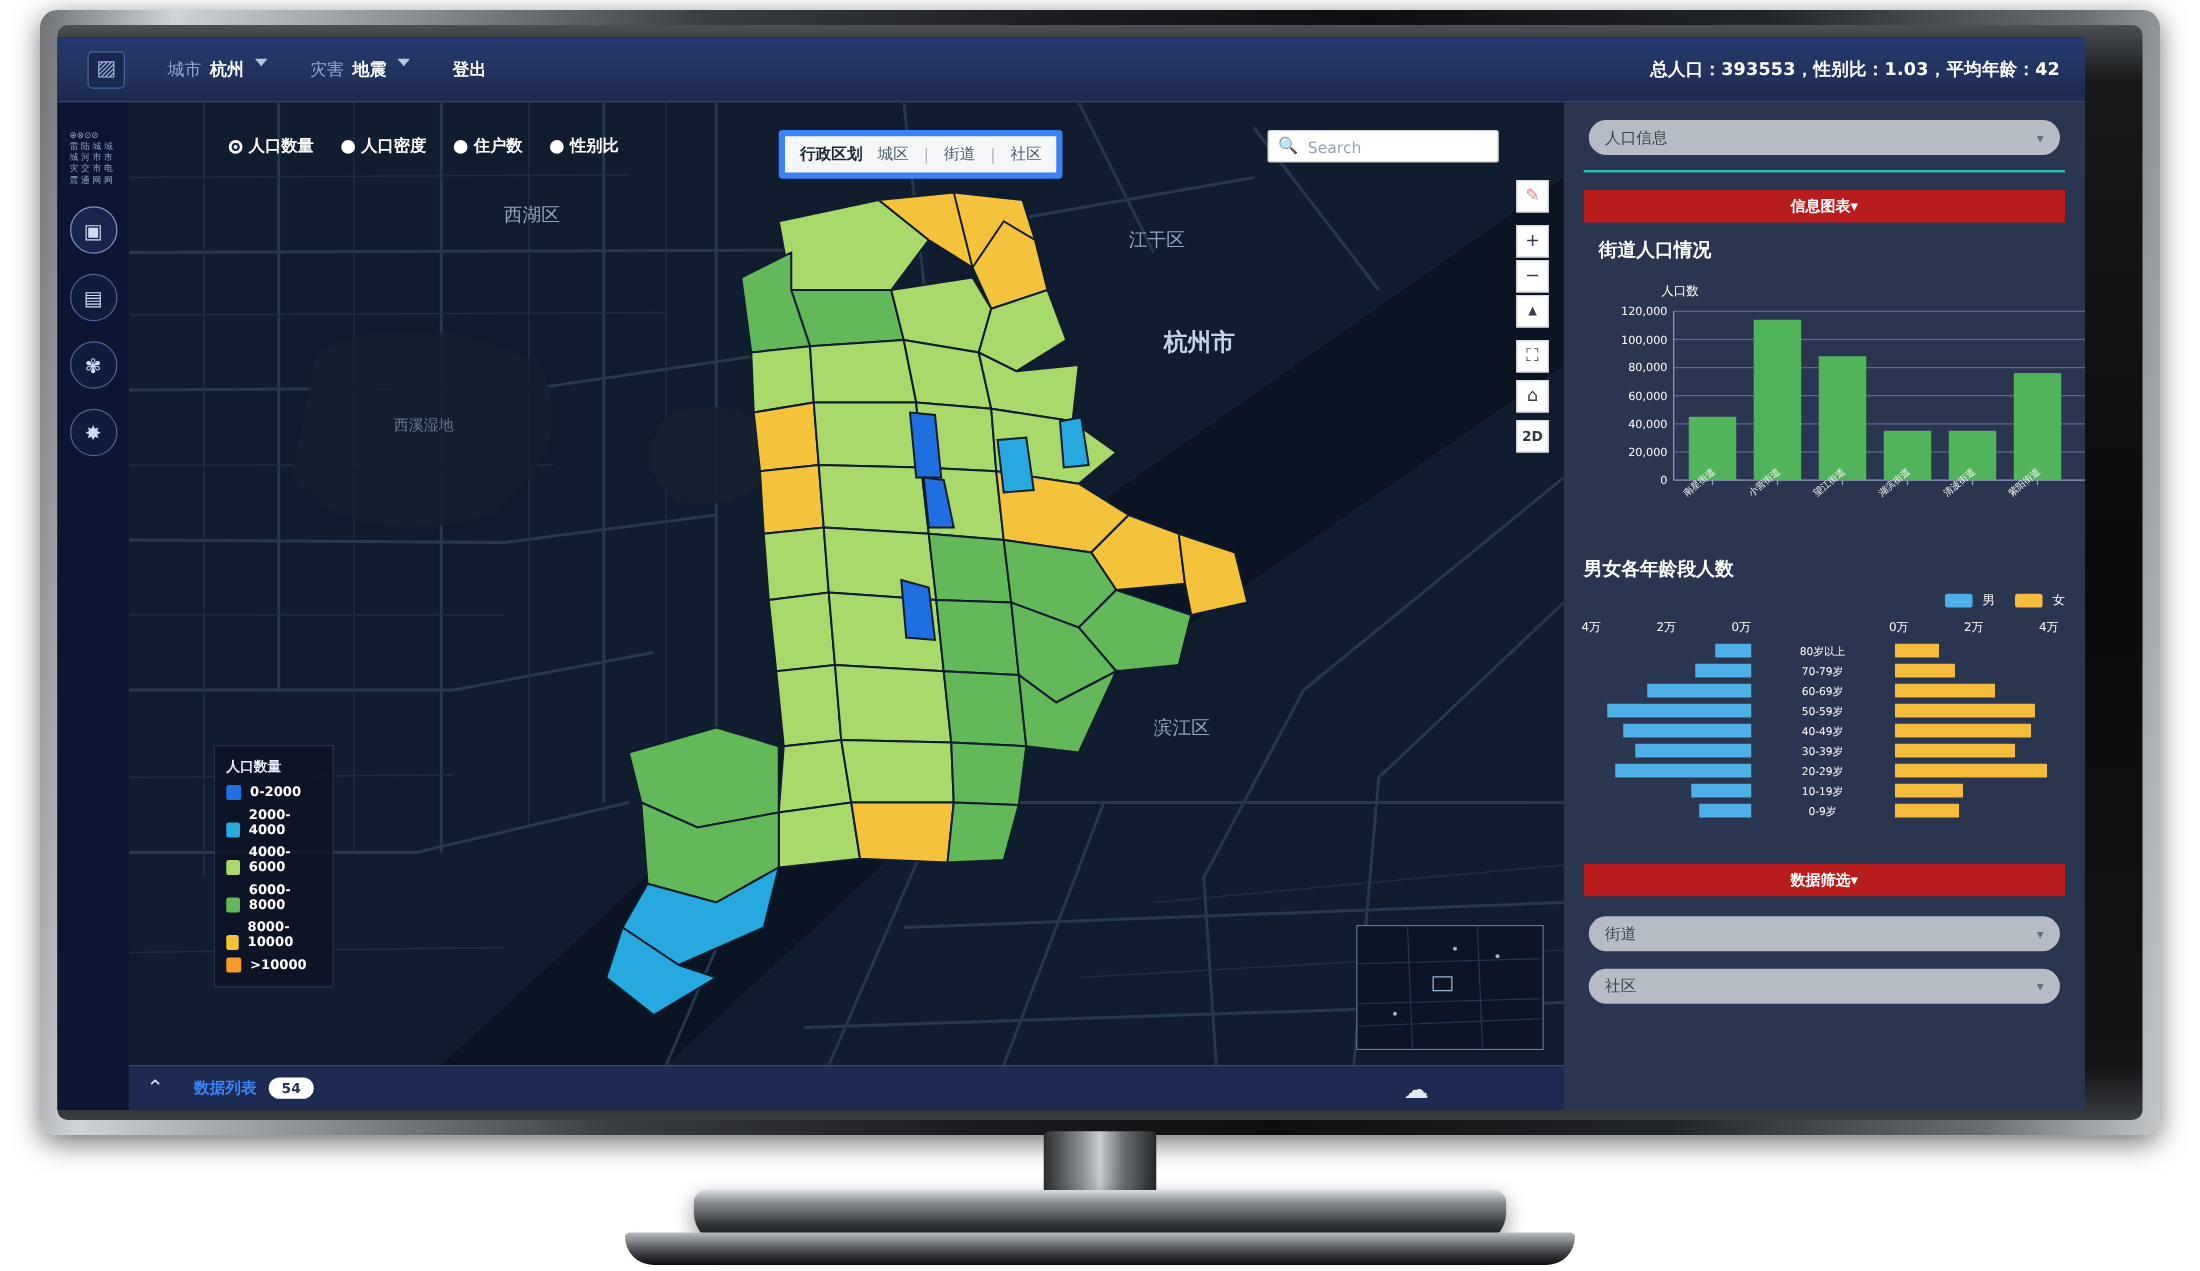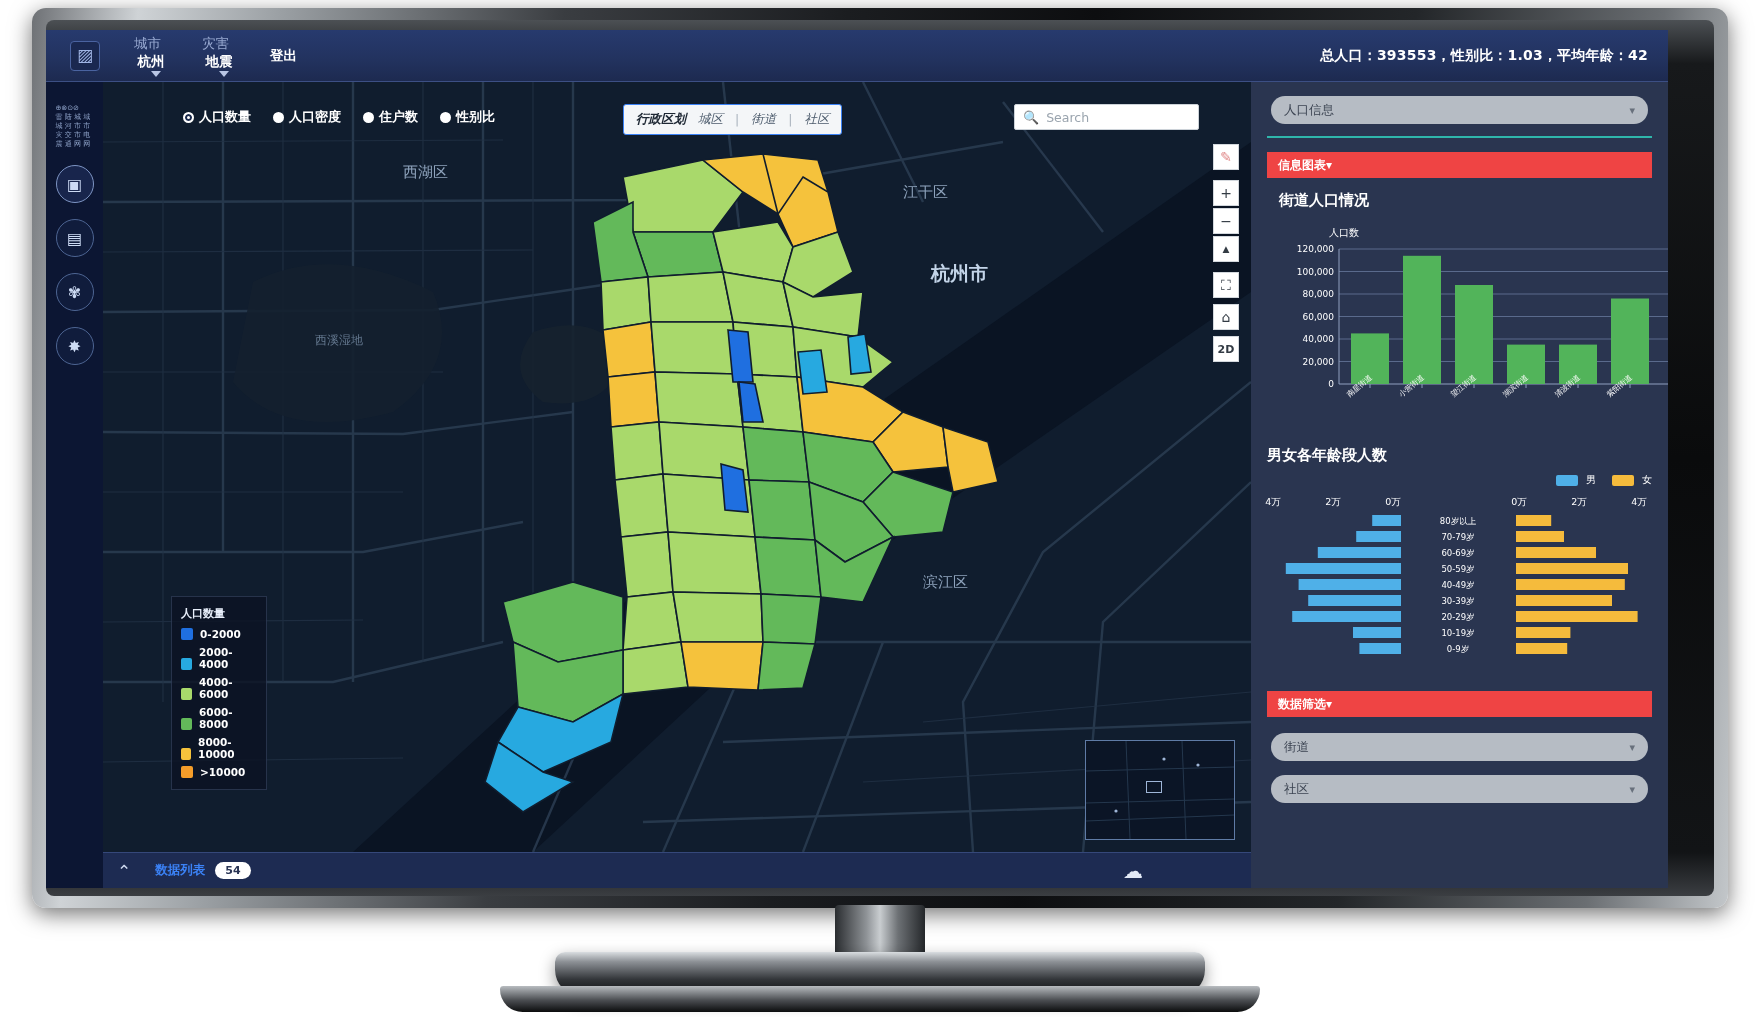--- a/index.html
+++ b/index.html
@@ -52,21 +52,21 @@
     background:linear-gradient(180deg,#273a6e 0%,#22325e 60%,#1d2a50 100%);
     border-bottom:1px solid #3c4f84;
     display:flex; align-items:center;
   }
   .brand-logo {
     width:30px; height:30px; margin-left:24px; border-radius:4px;
     background:#1a2850; border:1px solid #4a63a0;
     display:flex; align-items:center; justify-content:center;
     color:#9fb4e4; font-size:17px; line-height:1;
   }
-  .menu-group { display:flex; align-items:center; margin-left:34px; color:#b9c6e6; font-size:13.5px;flex-direction:column; }
+  .menu-group { display:flex; align-items:flex-start; margin-left:34px; color:#b9c6e6; font-size:13.5px; }
   .menu-label { color:#97a8d0; margin-right:7px; }
   .menu-value { color:#ffffff; font-weight:bold; }
   .caret-down {
     margin-left:9px; width:0; height:0;
     border-left:5px solid transparent; border-right:5px solid transparent;
     border-top:6px solid #b8c5e4;
   }
   .menu-link { margin-left:34px; color:#ffffff; font-size:13.5px; font-weight:bold; }
   #header-stats {
     position:absolute; right:20px; top:17px;
@@ -104,23 +104,23 @@
   }
   .radio-item { display:flex; align-items:center; color:#ffffff; font-size:13px; font-weight:bold; }
   .radio-dot {
     width:11px; height:11px; border-radius:50%; border:2px solid #ffffff;
     margin-right:5px; background:transparent;
   }
   .radio-item.on .radio-dot { background:#ffffff; box-shadow:inset 0 0 0 2px #1b2a4d; }
   
   #division {
     position:absolute; left:520px; top:22px; z-index:6;
-    background:#f4f6f8; border:1px solid #3b82f6; border-radius:3px;
+    background:#f4f6f8; border:5px solid #3b82f6; border-radius:3px;
     padding:6px 12px; display:flex; align-items:center; gap:12px;
-    font-size:12.5px; color:#2a3645;font-style:italic;
+    font-size:12.5px; color:#2a3645;
   }
   #division .dv-title { font-weight:bold; color:#1d2733; }
   .dv-opt { color:#4b5a6b; }
   .dv-sep { color:#aab3bd; }
   
   #search-box {
     position:absolute; right:52px; top:22px; width:185px; height:26px; z-index:6;
     background:#ffffff; border:1px solid #ccd2d8; border-radius:2px;
     display:flex; align-items:center; padding:0 8px;
   }
@@ -174,22 +174,22 @@
   }
   .pill {
     height:28px; border-radius:14px; background:#b6bcc4;
     display:flex; align-items:center; justify-content:space-between;
     padding:0 13px; color:#3c4452; font-size:12.5px;
   }
   .pill .chev { color:#68707c; font-size:11px; }
   #panel-top { padding:14px 20px 12px; }
   .teal-rule { height:2px; background:#2fb6ab; margin:0 16px; }
   .sec-head {
-    margin:14px 16px 0; height:26px; background:#ef4444; color:#ffffff;
-    display:flex; align-items:center; justify-content:flex-start;
+    margin:14px 16px 0; height:26px; background:#b91c1c; color:#ffffff;
+    display:flex; align-items:center; justify-content:center;
     padding:0 11px; font-size:12px; font-weight:bold;
   }
   .chart-title { margin:13px 0 0 28px; color:#ffffff; font-size:15px; font-weight:bold; }
   .chart-wrap { position:relative; margin:4px 0 0 0; }
   .tick { fill:#ffffff; font-size:9px; font-family:"DejaVu Sans",sans-serif; }
   .xtick {
     position:absolute; color:#ffffff; font-size:7.5px; white-space:nowrap;
     transform-origin:left top; transform:rotate(-40deg);
   }
   .legend-sq { width:22px; height:11px; border-radius:2px; display:inline-block; }

